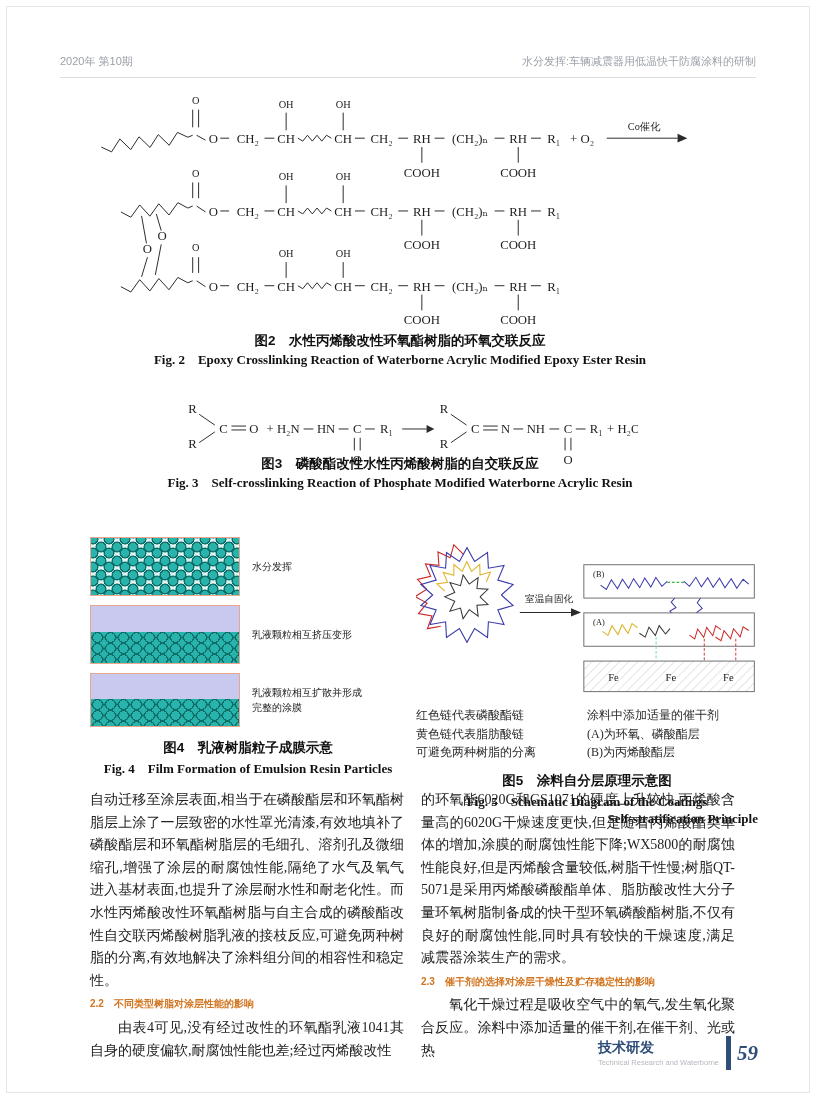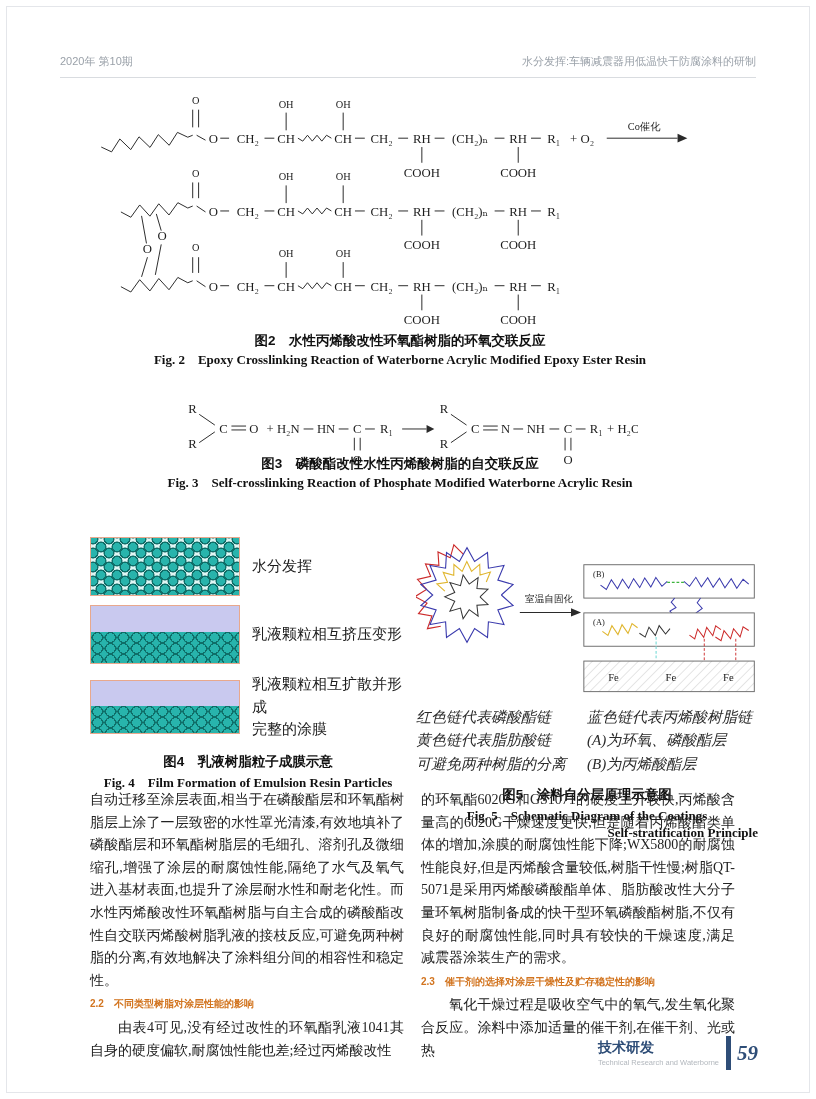--- a/index.html
+++ b/index.html
@@ -25,26 +25,26 @@
   .f4panel{width:148px;border:1px solid #e8a88d;position:relative;flex:none;}
   .dots{background-color:#dff6f4;
         background-image:radial-gradient(circle,#28b4ac 4.2px,#0f6e68 4.2px 5.2px,transparent 5.8px),
                          radial-gradient(circle,#28b4ac 4.2px,#0f6e68 4.2px 5.2px,transparent 5.8px);
         background-size:16px 14px,16px 14px;background-position:2px 2px,10px 8px;}
   .dots-dense{background-color:#f1fbfa;
         background-image:radial-gradient(circle,#28b4ac 4.4px,#0f6e68 4.4px 5.4px,transparent 5.8px),
                          radial-gradient(circle,#28b4ac 4.4px,#0f6e68 4.4px 5.4px,transparent 5.8px);
         background-size:13px 11px,13px 11px;background-position:0 0,6.5px 5.5px;}
   .lav{background:#c9c9ef;}
-  .f4label{margin-left:12px;font-size:15px;line-height:1.5;color:#1c1c1c;}
+  .f4label{margin-left:12px;font-size:10px;line-height:1.5;color:#1c1c1c;}
   .fig4 .cap-zh{margin-top:12px;}
   
   .fig5{position:absolute;left:416px;top:537px;width:342px;}
   .f5row{display:flex;align-items:flex-start;}
-  .f5legend{display:flex;margin-top:6px;font-style:italic;font-size:15px;line-height:1.55;color:#2a2a2a;}
+  .f5legend{display:flex;margin-top:6px;font-size:12px;line-height:1.55;color:#2a2a2a;}
   .f5legend div{flex:1;}
   .fig5 .cap-zh{margin-top:10px;}
   
   .col{position:absolute;width:314px;top:789px;font-size:14px;line-height:22.6px;text-align:justify;}
   .col p{margin:0;}
   .col p.ind{text-indent:2em;}
   .h2{font-family:"Liberation Sans","DejaVu Sans",sans-serif;font-weight:bold;color:#d2741f;
       font-size:10px;margin:1px 0;}
   .colL{left:90px;} .colR{left:421px;}
   
@@ -298,21 +298,21 @@
       <text x="158" y="130" text-anchor="middle" style="font-size:11.5px;">Fe</text>
     </svg>
   </div>
   <div class="f5legend">
     <div>
       <div>红色链代表磷酸酯链</div>
       <div>黄色链代表脂肪酸链</div>
       <div>可避免两种树脂的分离</div>
     </div>
     <div>
-      <div>蓝色链代表丙烯酸树脂链</div>
+      <div>涂料中添加适量的催干剂</div>
       <div>(A)为环氧、磷酸酯层</div>
       <div>(B)为丙烯酸酯层</div>
     </div>
   </div>
   <div class="cap-zh" style="text-align:center;">图5　涂料自分层原理示意图</div>
   <div class="cap-en" style="text-align:center;margin-top:3px;">Fig. 5　Schematic Diagram of the Coatings</div>
   <div class="cap-en" style="text-align:right;">Self-stratification Principle</div>
 </div>
 
 <div class="col colL">

